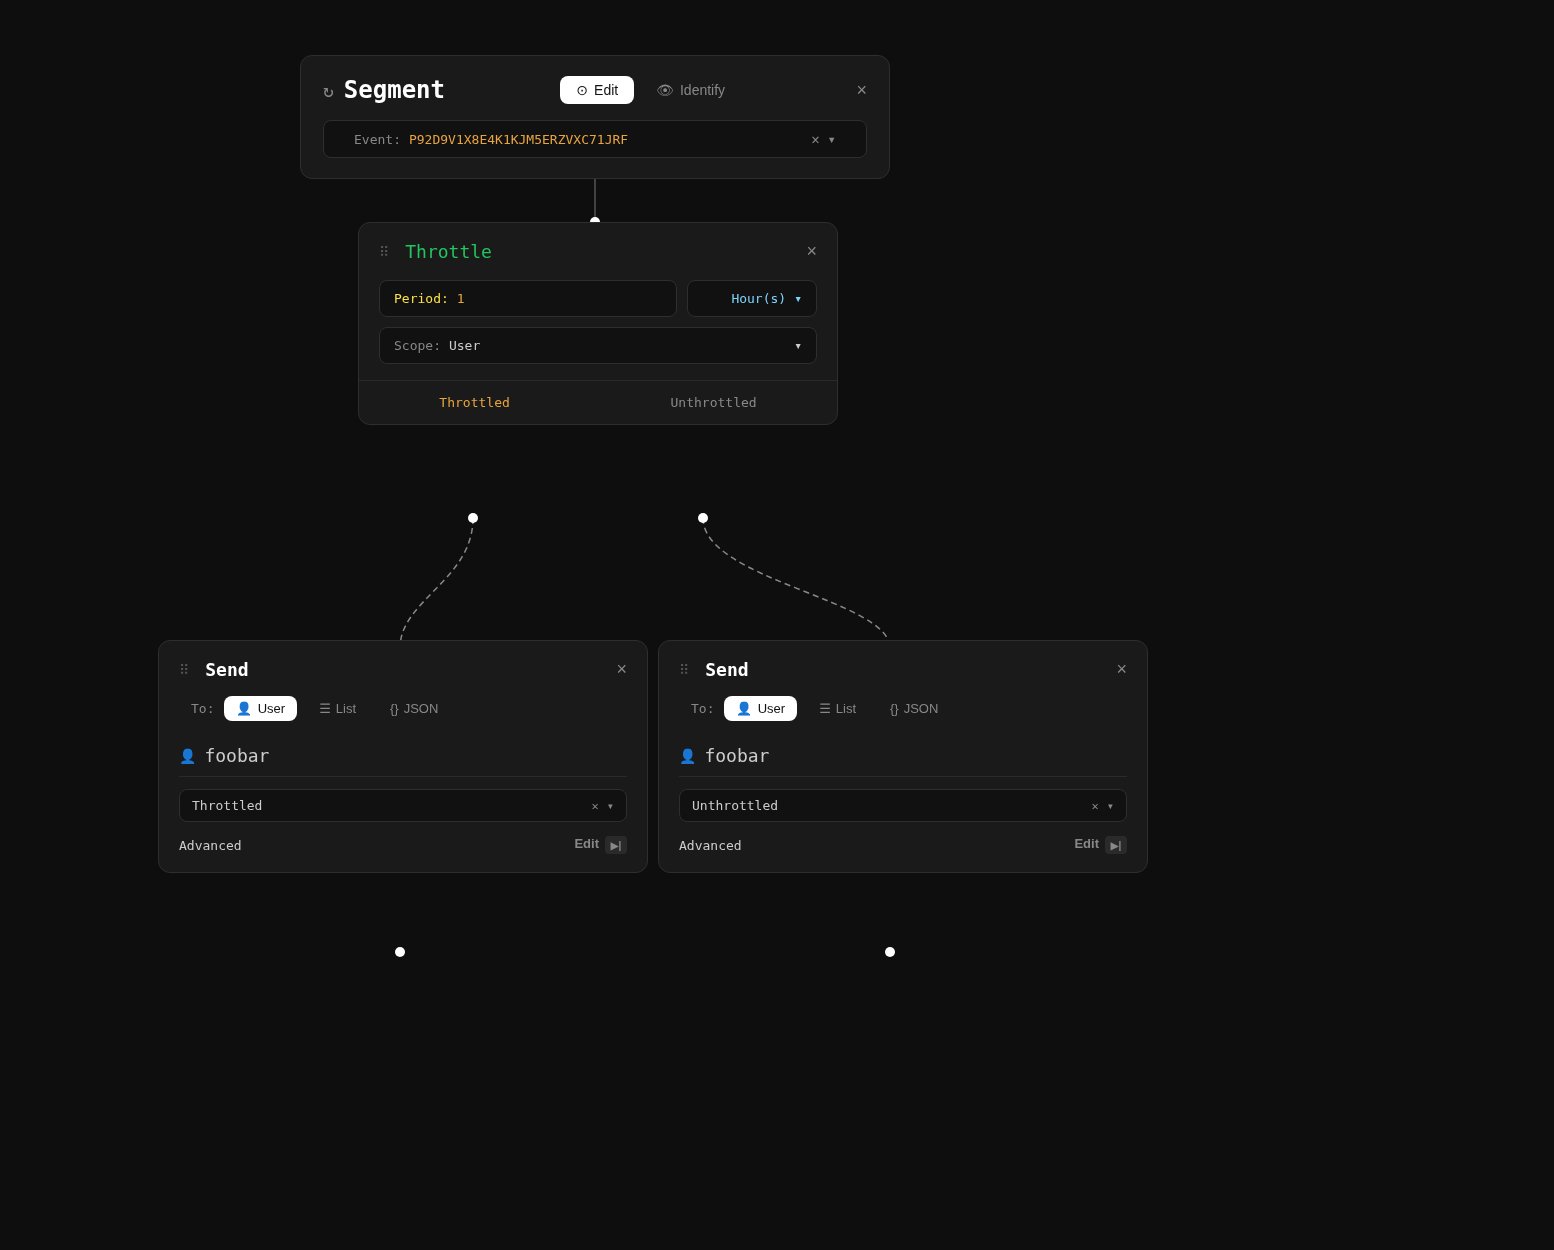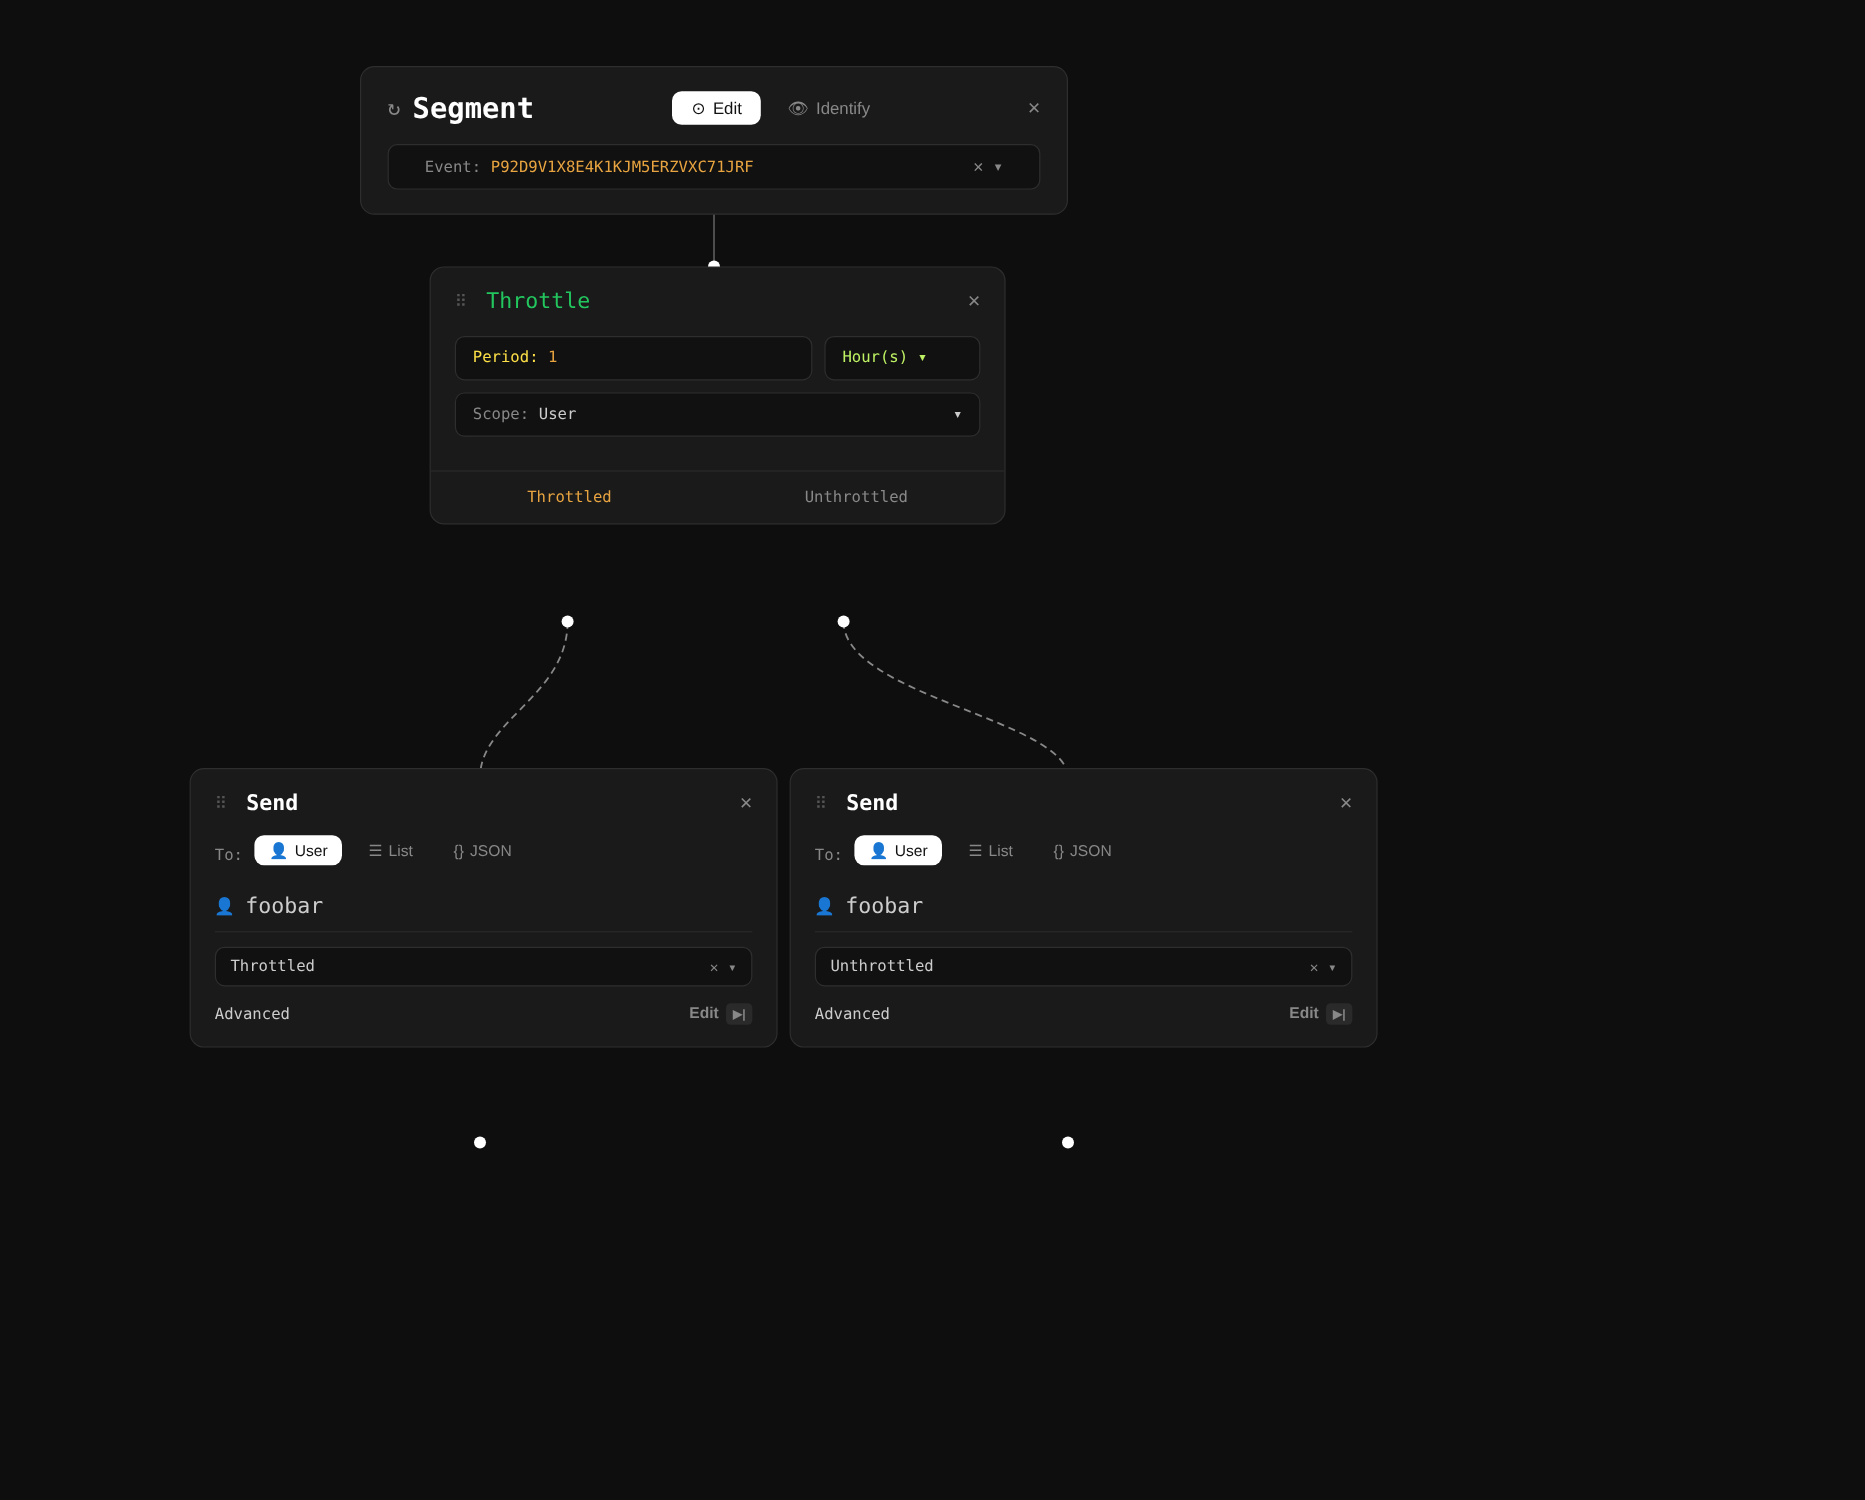--- a/index.html
+++ b/index.html
@@ -196,42 +196,43 @@
       padding: 10px 14px;
       font-size: 13px;
       font-family: monospace;
     }
 
     .select-field {
       background: #111;
       border: 1px solid #2e2e2e;
       border-radius: 8px;
       padding: 10px 14px;
-      color: #bef264;
+      color: #7dd3fc;
       font-size: 13px;
       display: flex;
       align-items: center;
       gap: 8px;
       cursor: pointer;
       min-width: 130px;
+      justify-content: flex-end;
     }
 
     .scope-field {
       background: #111;
       border: 1px solid #2e2e2e;
       border-radius: 8px;
       padding: 10px 14px;
       color: #ccc;
       font-size: 13px;
       display: flex;
       align-items: center;
       justify-content: space-between;
       cursor: pointer;
       width: 100%;
-      margin-bottom: 12px;
+      margin-bottom: 0;
     }
 
     .throttle-footer {
       position: absolute;
       bottom: 0;
       left: 0;
       right: 0;
       display: flex;
       justify-content: space-around;
       padding: 14px 0;
@@ -278,23 +279,24 @@
     }
 
     .send-title {
       color: #fff;
       font-size: 18px;
       font-weight: 600;
     }
 
     .to-group {
       display: flex;
-      align-items: flex-end;
+      align-items: center;
       gap: 10px;
       margin-bottom: 14px;
+      margin-left: 12px;
     }
 
     .to-label {
       color: #888;
       font-size: 13px;
     }
 
     .to-tab {
       display: flex;
       align-items: center;

